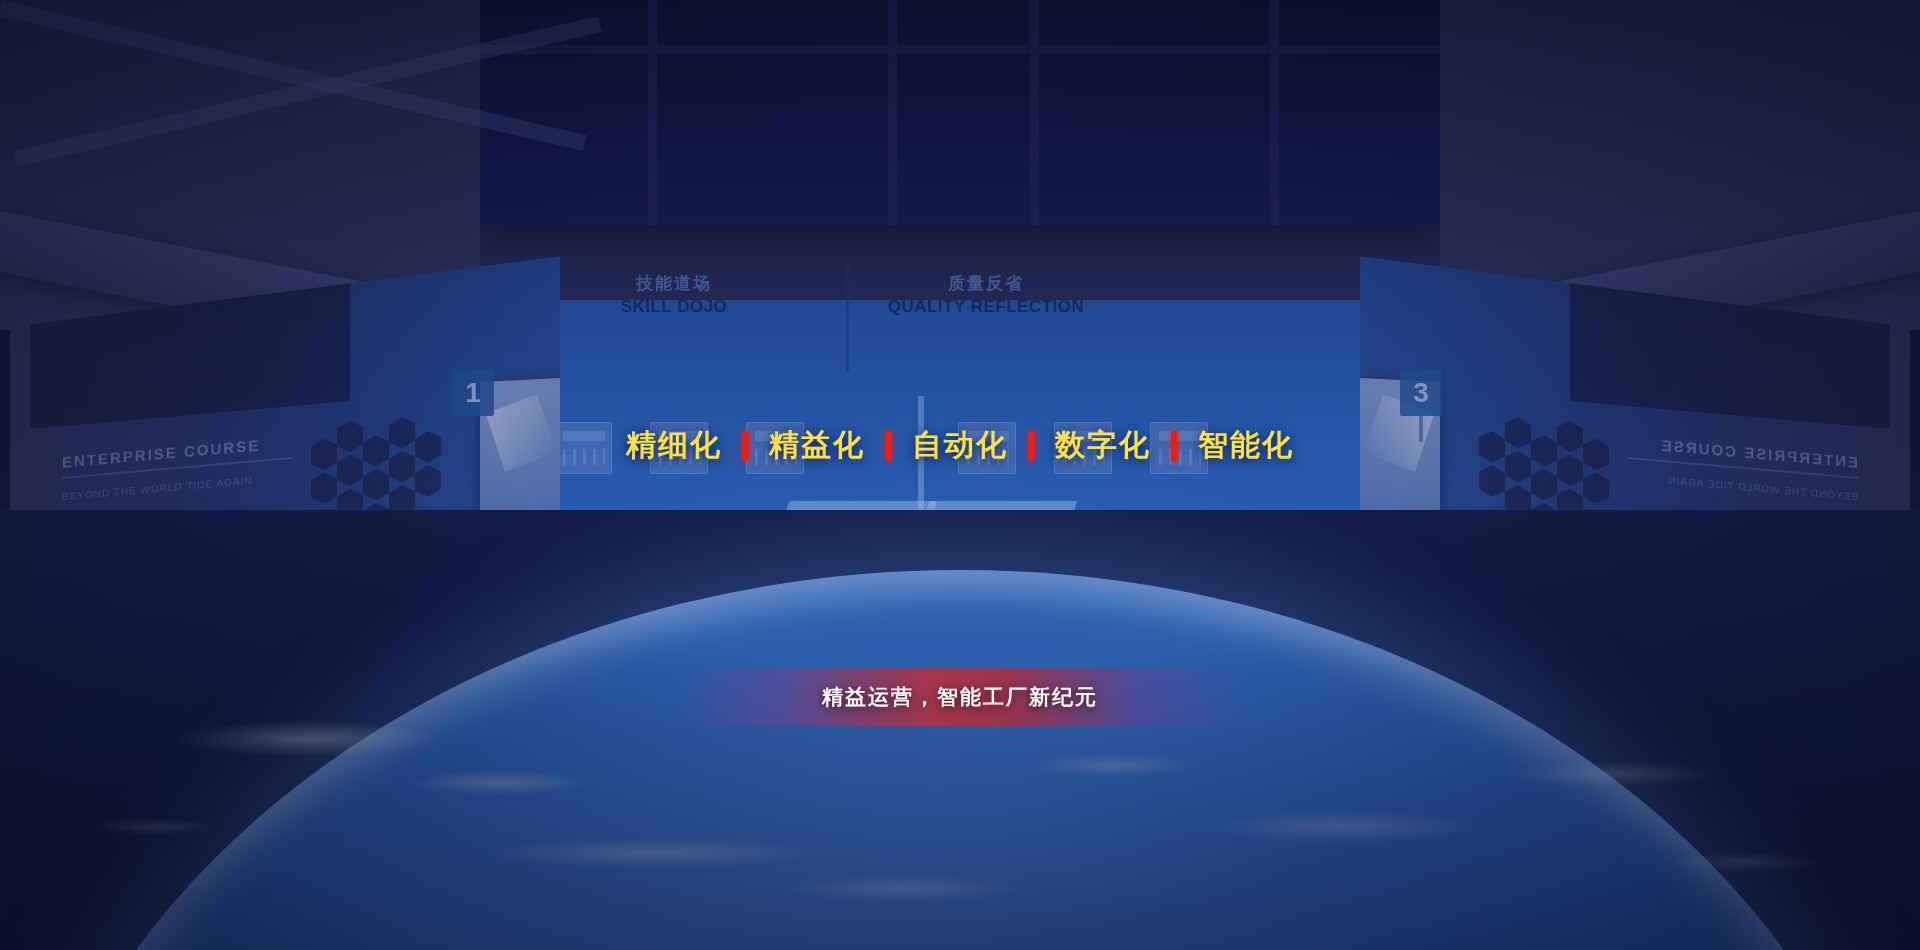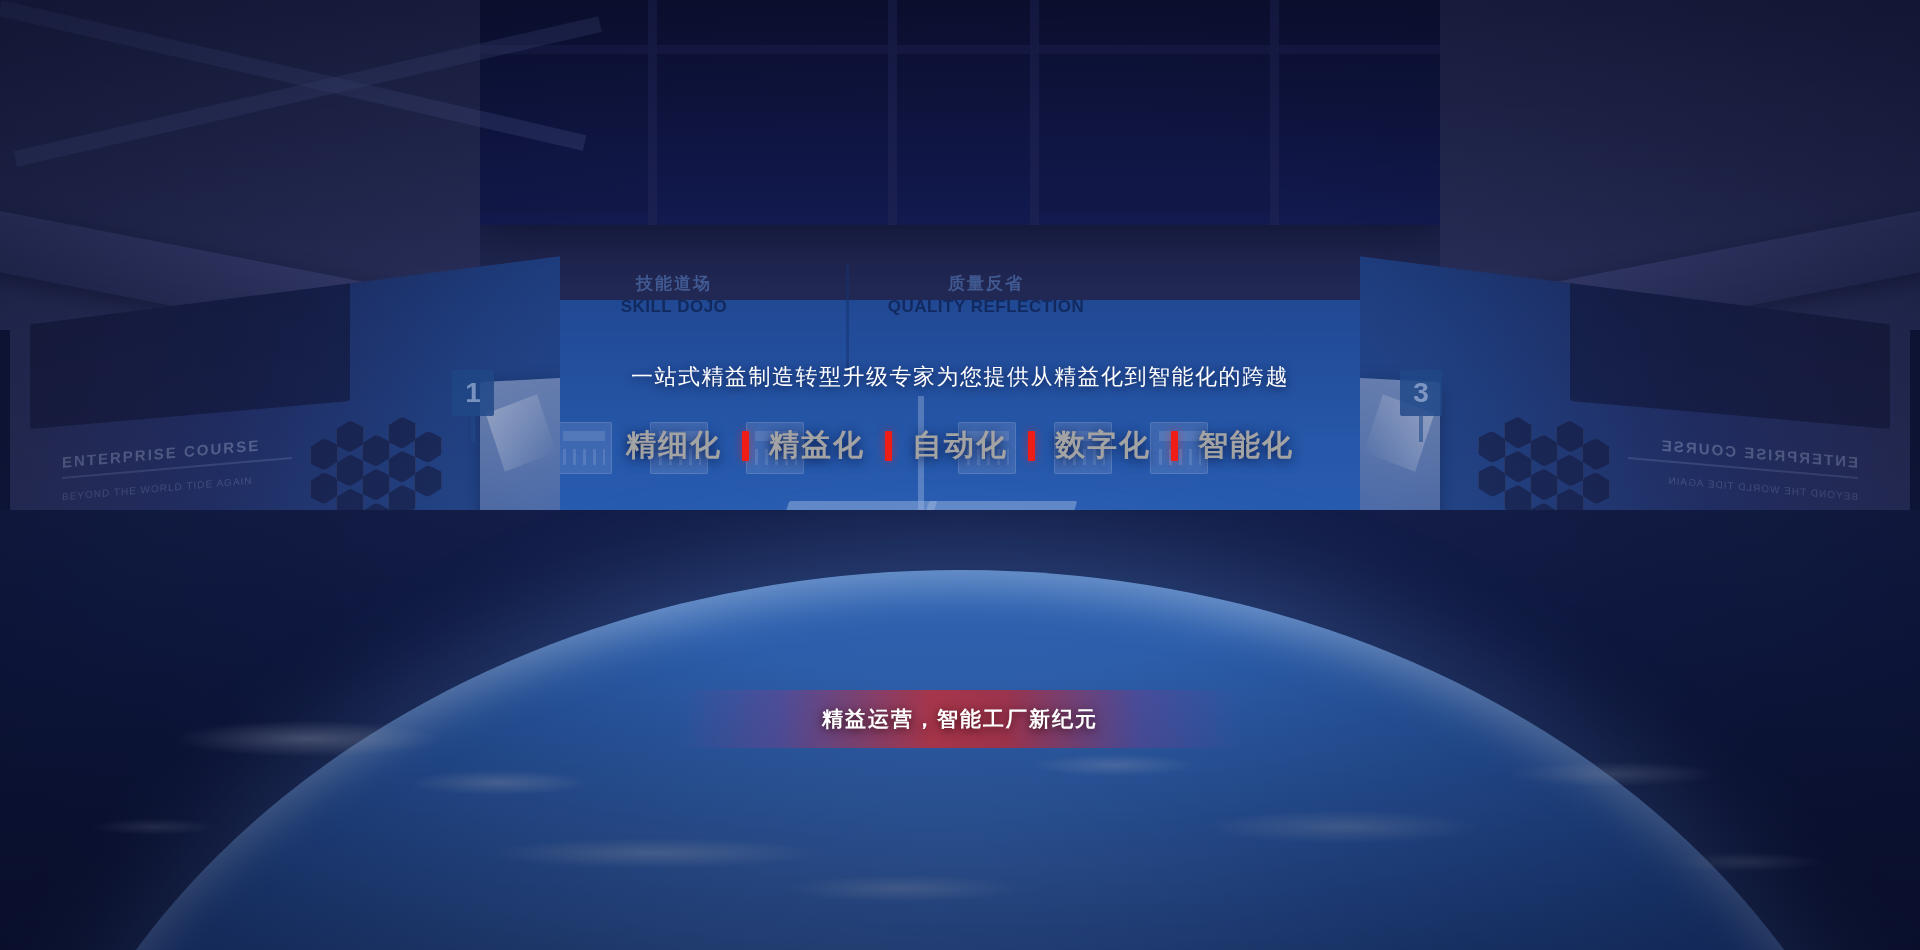--- a/index.html
+++ b/index.html
@@ -322,33 +322,33 @@
   }
 
   .feature-row {
     position:absolute; left:0; right:0; top:425px;
     display:flex; align-items:center; justify-content:center;
     gap:0;
     white-space:nowrap;
   }
   .feature-item {
     font-size:30px; font-weight:700; letter-spacing:2px;
-    color:#a3a3a3;
+    color:#fde047;
     text-shadow:0 2px 12px rgba(8,18,60,.9);
     padding:0 20px;
   }
   .feature-sep {
     width:7px; height:30px;
     background:#f01c16;
     border-radius:1px;
     box-shadow:0 0 10px rgba(240,28,22,.5);
   }
 
   .ribbon {
-    position:absolute; left:50%; margin-left:-280px; top:690px;
+    position:absolute; left:50%; margin-left:-280px; top:668px;
     width:560px; height:58px;
     display:flex; align-items:center; justify-content:center;
     background:linear-gradient(90deg,
       rgba(48,96,190,.05) 0%,
       rgba(120,62,140,.45) 18%,
       rgba(196,44,52,.80) 45%,
       rgba(186,40,52,.78) 58%,
       rgba(112,58,142,.42) 82%,
       rgba(48,96,190,.05) 100%);
   }
@@ -497,21 +497,20 @@
   <div class="earth"></div>
   <div class="earth-rim"></div>
   <div class="clouds"></div>
 
   <div class="tint"></div>
   <div class="vignette"></div>
 
   <div class="content">
 
 
-    <p class="hero-sub">一站式精益制造转型升级专家为您提供从精益化到智能化的跨越</p>
 
     <div class="feature-row">
       <span class="feature-item">精细化</span>
       <span class="feature-sep"></span>
       <span class="feature-item">精益化</span>
       <span class="feature-sep"></span>
       <span class="feature-item">自动化</span>
       <span class="feature-sep"></span>
       <span class="feature-item">数字化</span>
       <span class="feature-sep"></span>

